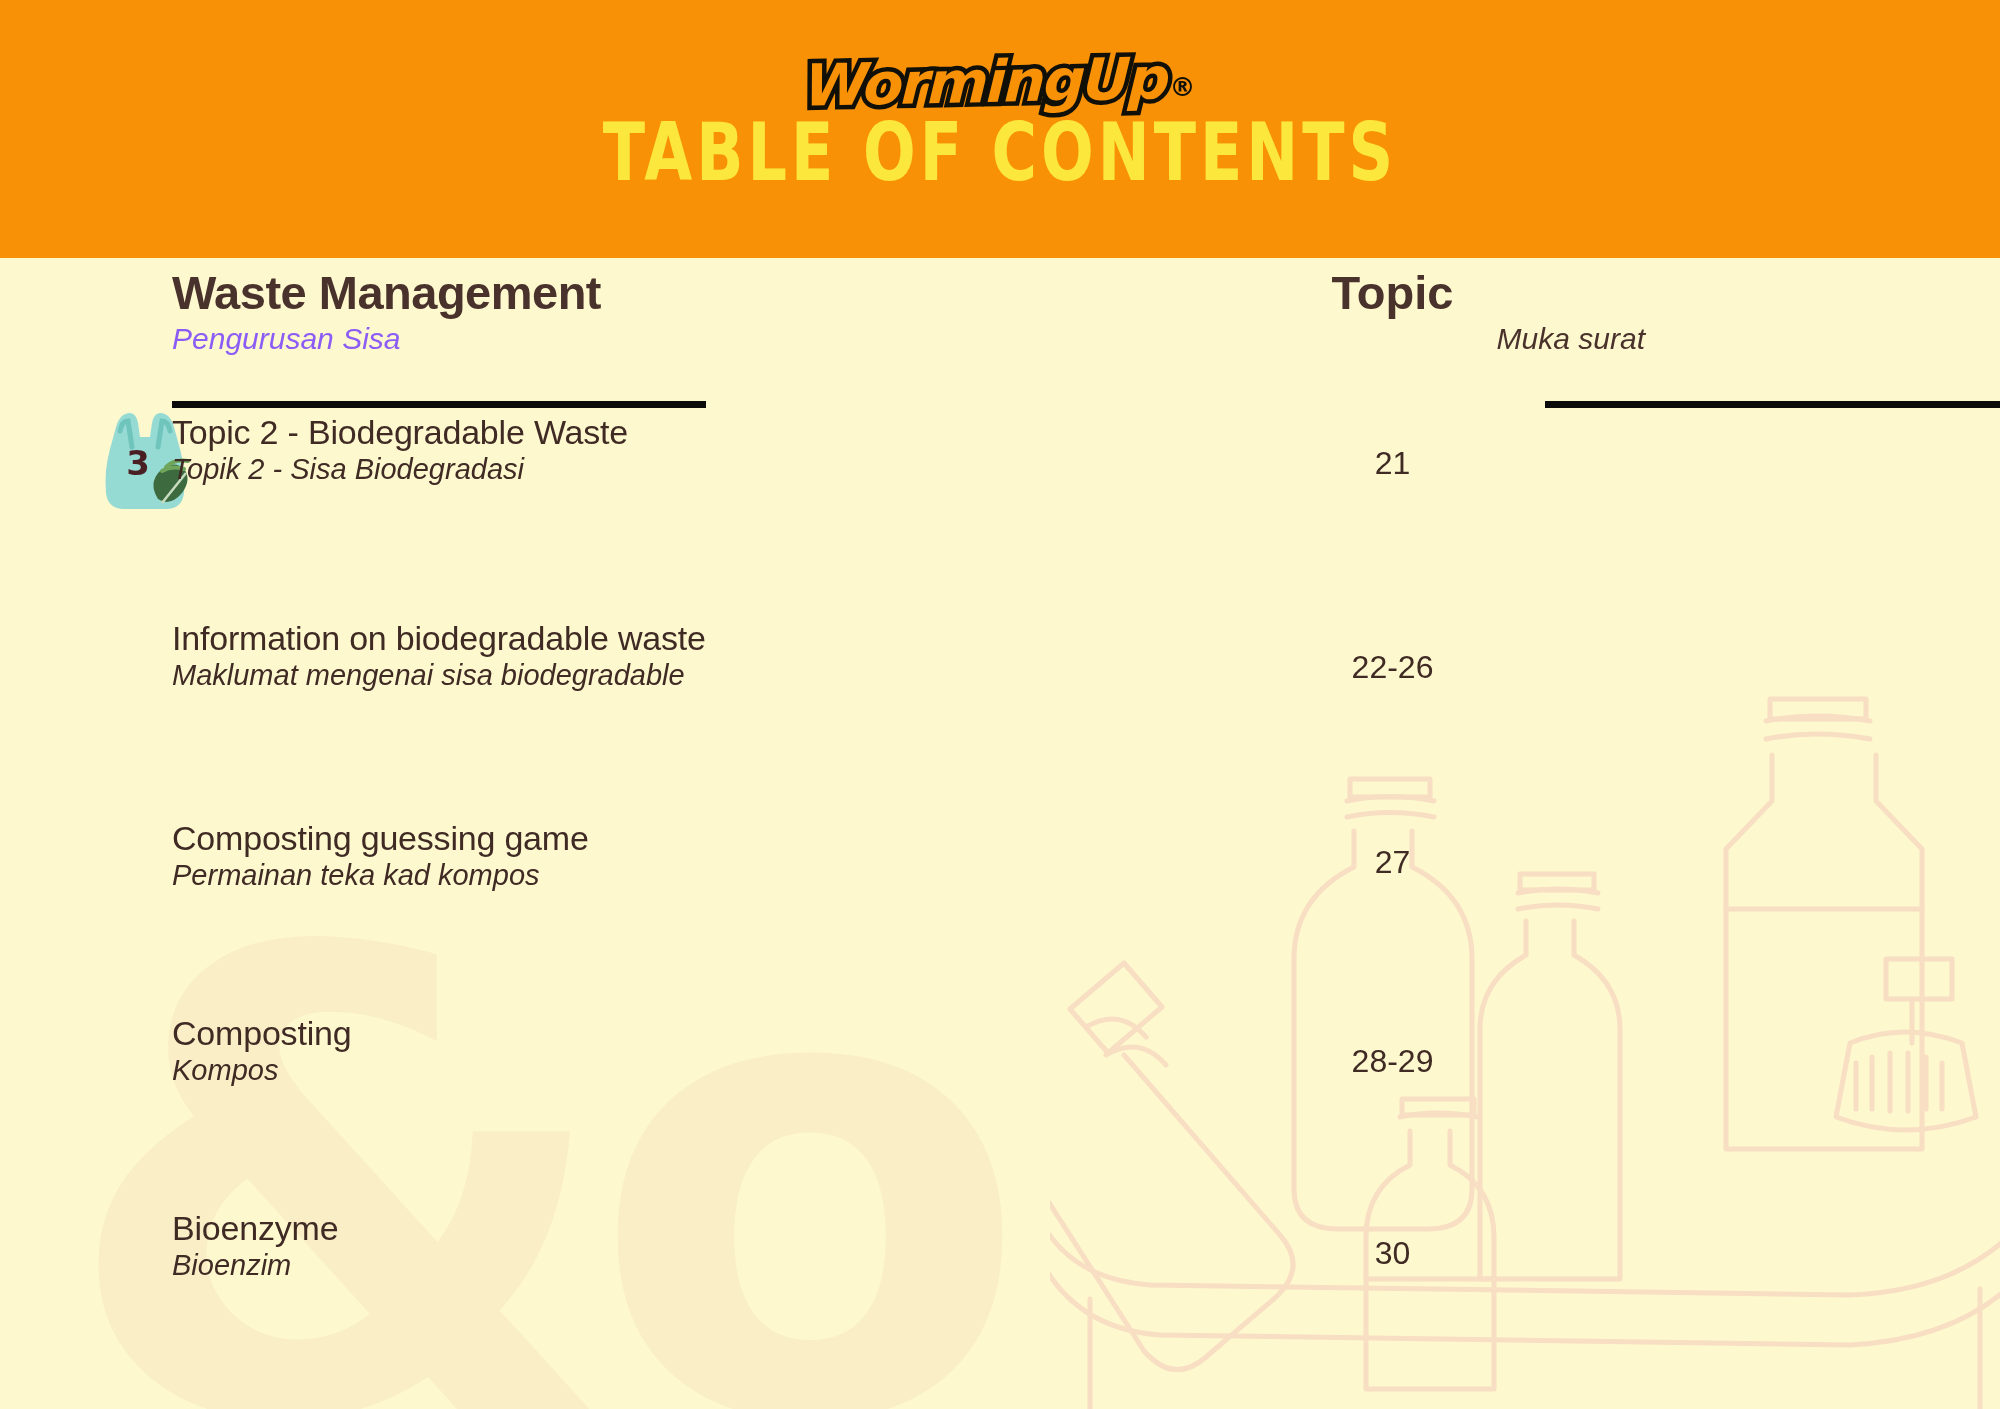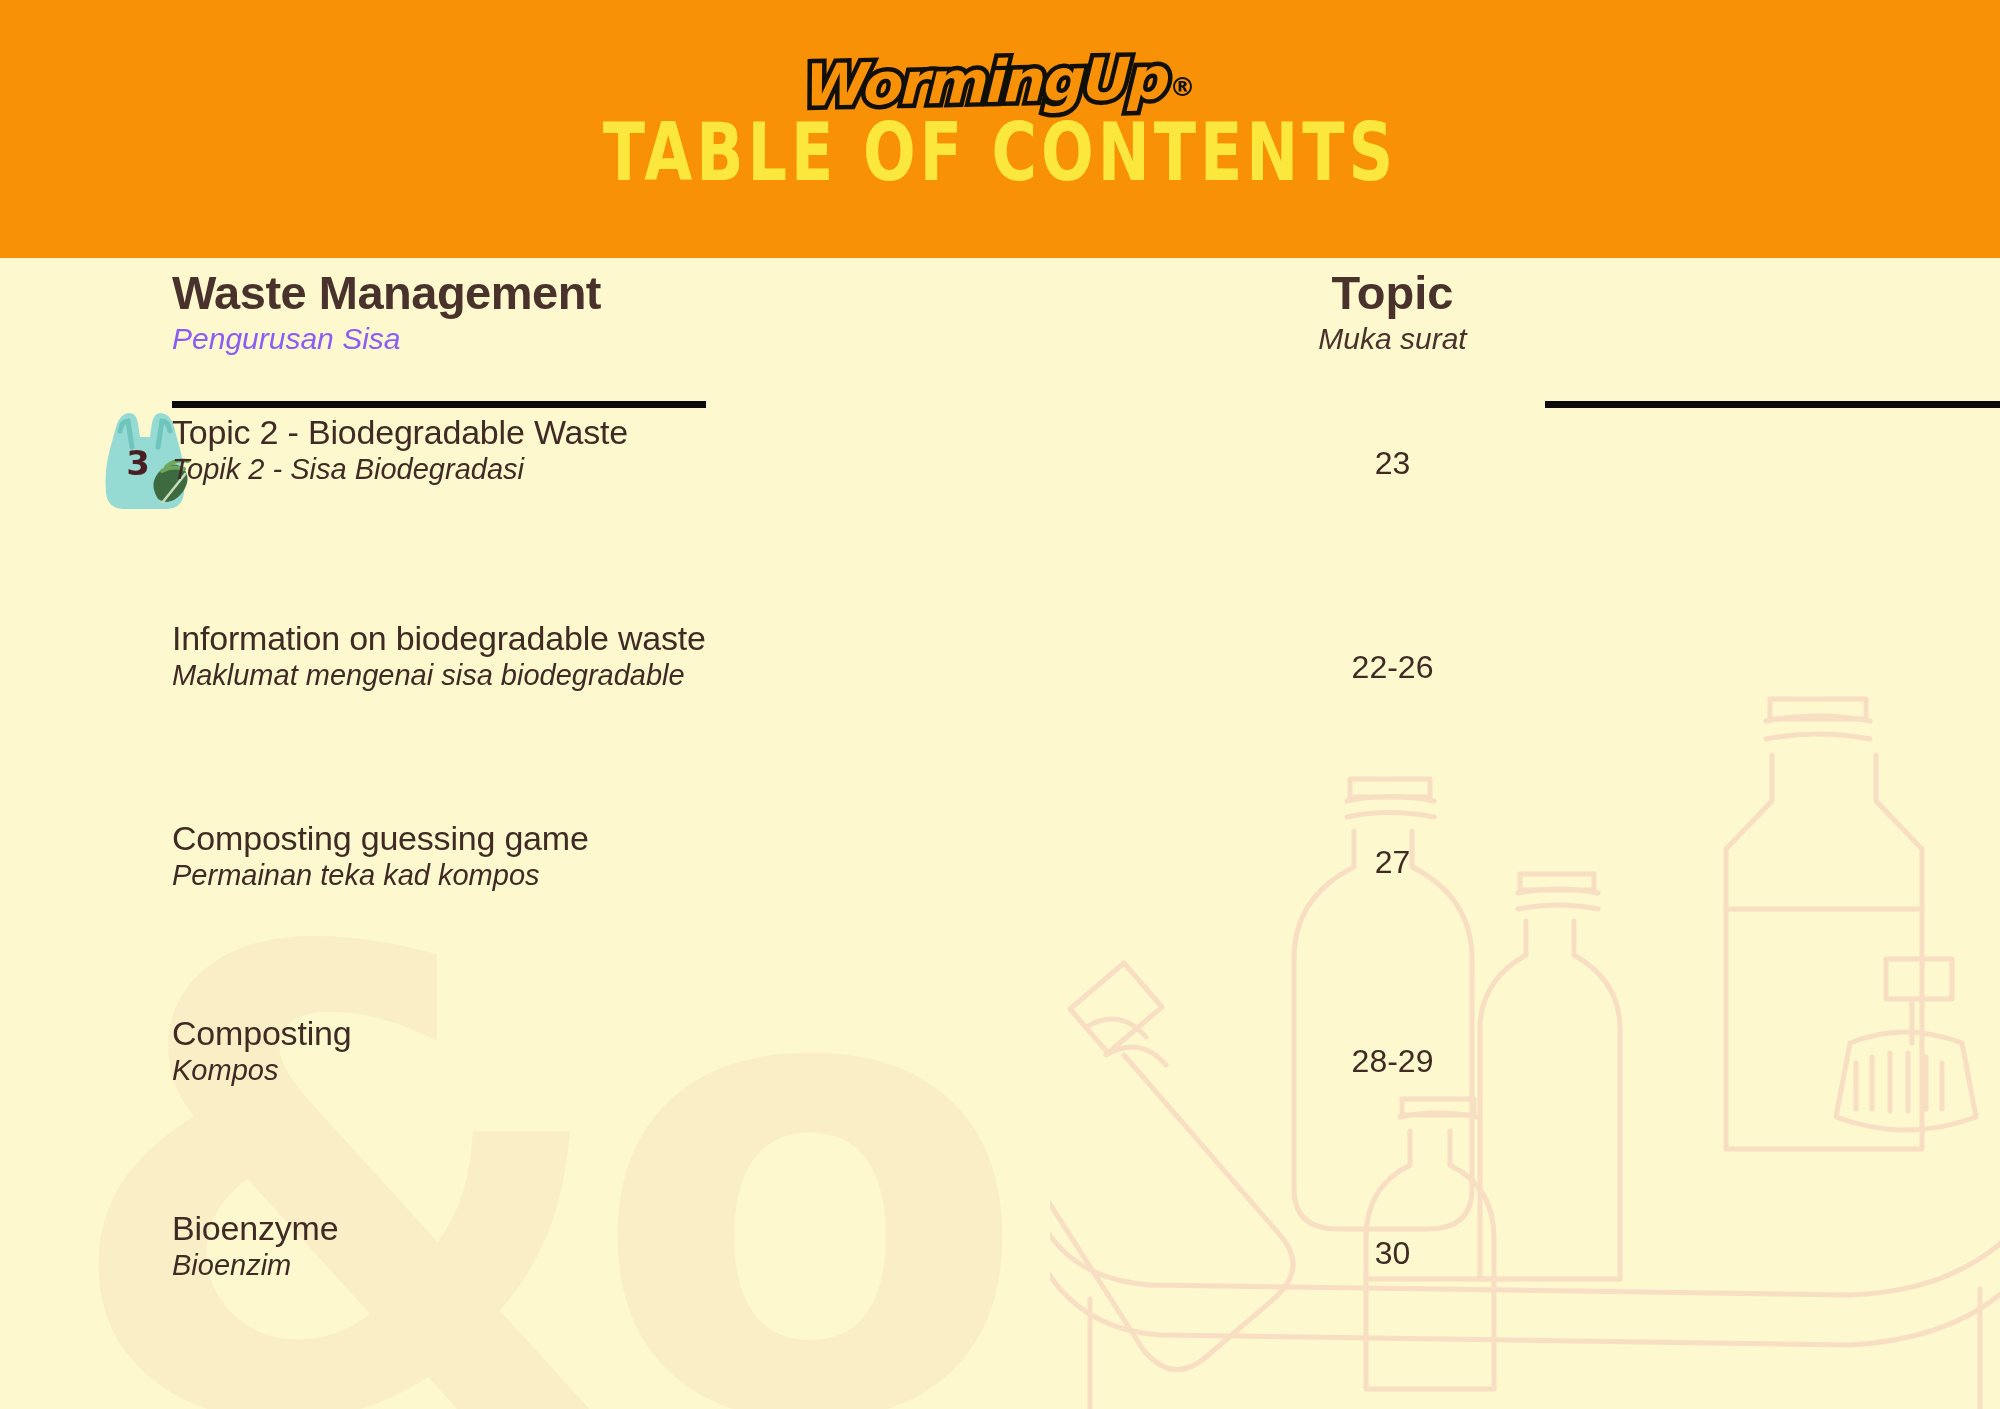--- a/index.html
+++ b/index.html
@@ -65,21 +65,21 @@
     font-size:30px;font-style:italic;color:#8b5cf6;margin-top:2px;
   }
   .rule-left{
     position:absolute;left:172px;top:124px;width:534px;height:7px;
     background:#0B0B0B;
   }
   .head-right{
     position:absolute;left:1140px;top:-12px;width:505px;text-align:center;
   }
   .head-right .h1{font-size:47px;font-weight:700;color:#4A322C;}
-  .head-right .h2{font-size:30px;font-style:italic;color:#4A322C;margin-top:2px;}
+  .head-right .h2{font-size:30px;font-style:italic;color:#4A322C;margin-top:2px;text-align:right;}
   .rule-right{
     position:absolute;left:1545px;top:124px;width:462px;height:7px;
     background:#0B0B0B;
   }
 
   
   .rows{position:relative;margin-top:6px;}
   .row{position:relative;height:98px;}
   .row-icon{
     position:absolute;left:96px;top:-4px;width:98px;height:104px;
@@ -186,21 +186,21 @@
           <path d="M62 90 q-10 -16 2 -28 q14 -12 24 -2 q8 10 -2 24 q-12 14 -24 6 z" fill="#3D6B3F"></path>
           <path d="M88 60 q-12 -4 -22 2 M92 52 q-14 -2 -22 6" stroke="#6FA65C" stroke-width="4" fill="none" stroke-linecap="round"></path>
           <path d="M66 94 L90 64" stroke="#C8DCC0" stroke-width="2.5" fill="none"></path>
           <text x="42" y="66" font-family="DejaVu Sans, sans-serif" font-size="34" font-weight="700" fill="#4A1F24" text-anchor="middle">3</text>
         </svg>
       </div>
       <div class="row-text">
         <div class="row-title">Topic 2 - Biodegradable Waste</div>
         <div class="row-sub">Topik 2 - Sisa Biodegradasi</div>
       </div>
-      <div class="row-page">23</div>
+      <div class="row-page">21</div>
     </div>
 
     <div class="row r1">
       <div class="row-text">
         <div class="row-title">Information on biodegradable waste</div>
         <div class="row-sub">Maklumat mengenai sisa biodegradable</div>
       </div>
       <div class="row-page">22-26</div>
     </div>
 

